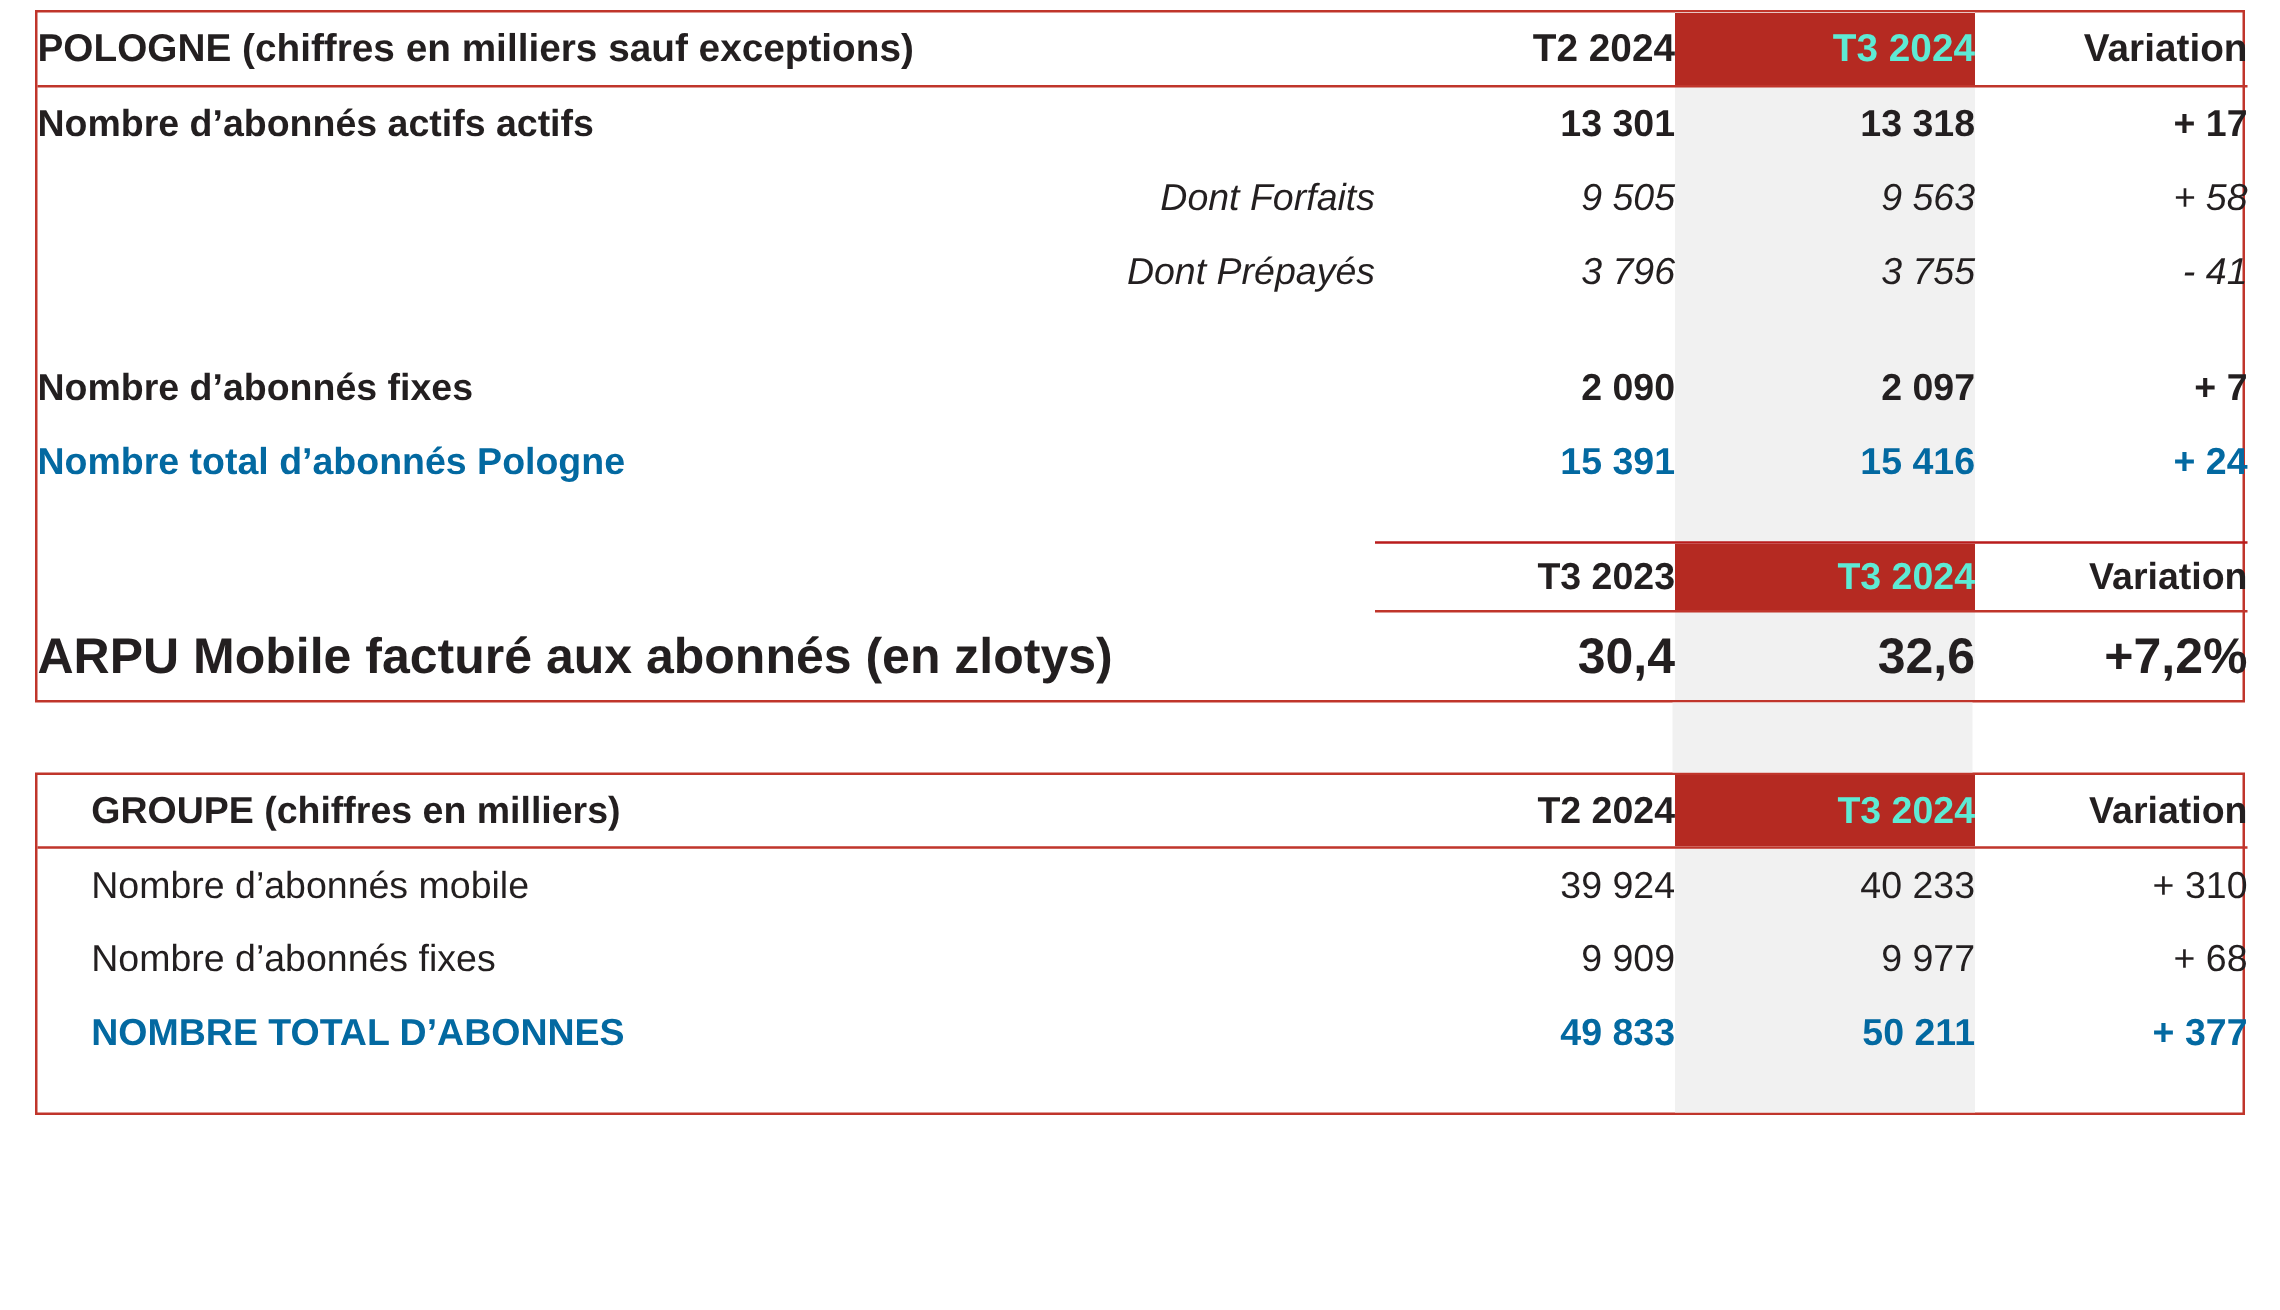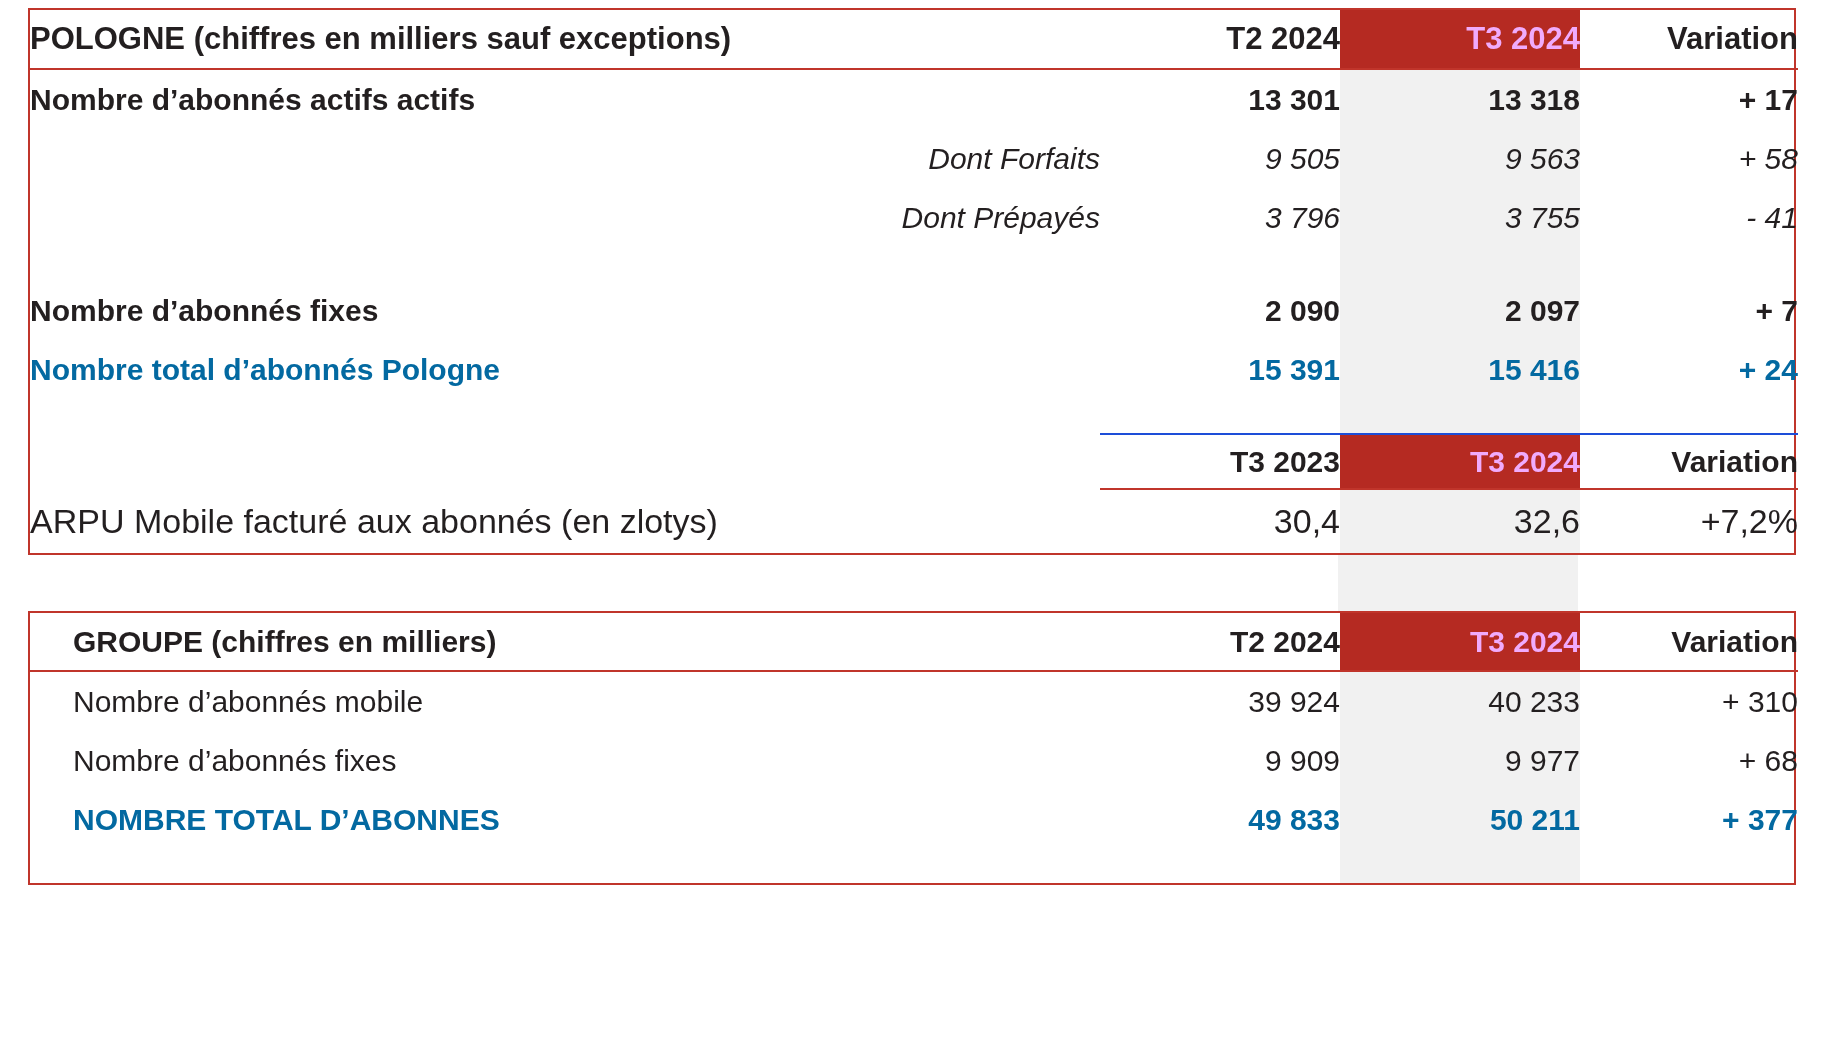--- a/index.html
+++ b/index.html
@@ -74,46 +74,46 @@
     border-bottom: 2px solid #c0352b;
     padding-top: 12px;
     padding-bottom: 12px;
   }
   .hdr-title {
     font-weight: bold;
     font-size: 31px;
   }
   .hdr-red {
     background: #b52a22;
-    color: #f0abfc;
+    color: #5eead4;
     font-weight: bold;
     position: relative;
     z-index: 3;
   }
 
   .row-bold td { font-weight: bold; }
   .row-italic td { font-style: italic; }
   .row-red td { color: #0369a1; font-weight: bold; }
 
   .spacer-row td { height: 34px; }
 
   
   .sub-hdr td.sub {
     font-weight: bold;
     font-size: 30px;
-    border-top: 2px solid #1d4ed8;
+    border-top: 2px solid #b91c1c;
     border-bottom: 2px solid #c0352b;
     padding-top: 10px;
     padding-bottom: 10px;
   }
   .sub-hdr td.empty {
     border: none;
   }
 
-  .arpu-row td { font-size: 34px; }
+  .arpu-row td { font-size: 40px; font-weight: bold; }
 
   .gap { height: 56px; }
 
   
   .groupe .hdr-row td { border-bottom: 2px solid #c0352b; }
   .groupe td { font-size: 30px; padding-left: 43px; }
 
   
   .tall .cell { padding-top: 13px; padding-bottom: 13px; }
 </style>

